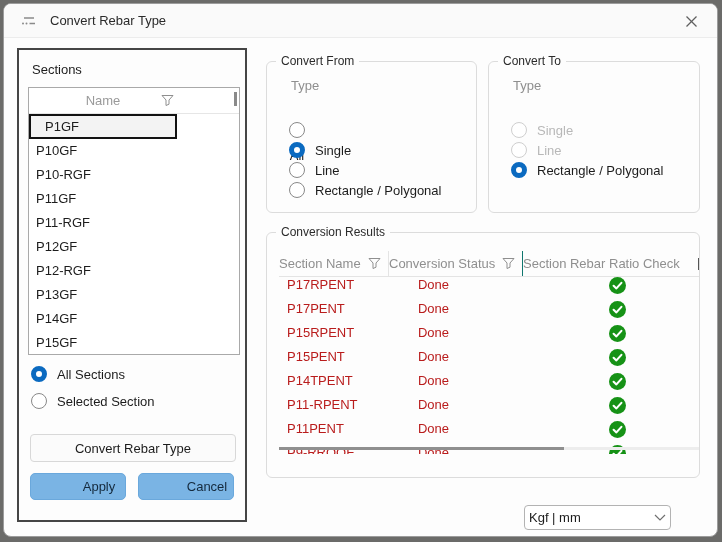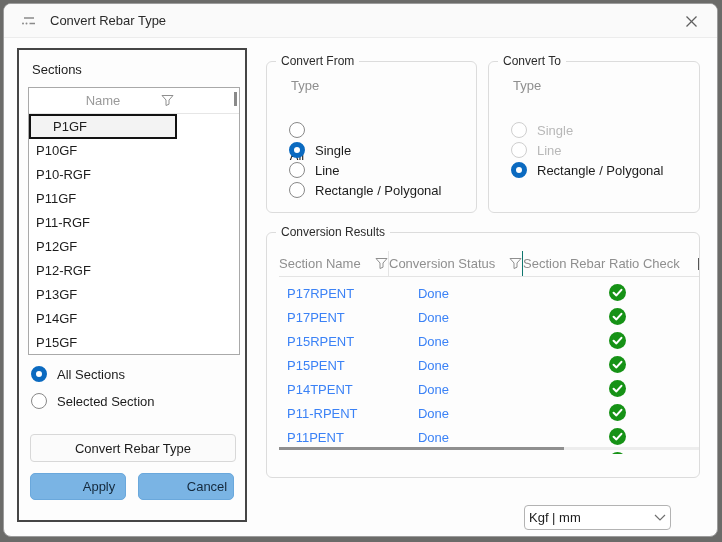--- a/index.html
+++ b/index.html
@@ -57,21 +57,21 @@
   .listbox-header .funnel{position:absolute;left:132px;top:6px;}
   .v-scroll-thumb{
     position:absolute;right:2px;top:30px;width:3px;height:14px;background:#8a8a8a;
   }
   .list-rows{position:absolute;left:0;top:26px;right:0;bottom:0;}
   .list-row{
     height:24px;line-height:24px;padding-left:7px;color:#1c1c1c;box-sizing:border-box;
   }
   .list-row.selected{
     width:148px;height:25px;line-height:21px;
-    border:2px solid #121212;background:#f3f3f3;padding-left:22px;
+    border:2px solid #121212;background:#f3f3f3;padding-left:14px;
   }
   
   .radio-row{position:absolute;display:flex;align-items:center;gap:10px;}
   .radio{
     width:16px;height:16px;border-radius:50%;box-sizing:border-box;
     border:1px solid #898989;background:#fff;flex:0 0 16px;
   }
   .radio.checked{border:5px solid #0b6ac0;}
   .radio.disabled{border-color:#cfcfcf;}
   .radio-label{font-size:13px;color:#1c1c1c;white-space:nowrap;}
@@ -94,28 +94,28 @@
   .grp-from{left:262px;top:57px;width:211px;height:152px;}
   .grp-to{left:484px;top:57px;width:212px;height:152px;}
   .grp-results{left:262px;top:228px;width:434px;height:246px;}
   .type-label{position:absolute;left:24px;top:16px;color:#8f8f8f;font-size:13px;}
   
   .results-table{position:absolute;left:12px;top:18px;width:420px;}
   .rt-header{
     display:flex;height:26px;color:#8f8f8f;font-size:13px;
     border-bottom:1px solid #e4e4e4;box-sizing:border-box;position:relative;
   }
-  .rt-h{display:flex;align-items:center;justify-content:space-between;gap:7px;
+  .rt-h{display:flex;align-items:center;justify-content:flex-start;gap:7px;
     box-sizing:border-box;white-space:nowrap;overflow:hidden;}
   .rt-h1{width:110px;border-right:1px solid #e4e4e4;}
   .rt-h2{width:134px;border-right:1px solid #0f766e;}
   .rt-h3{width:176px;}
   .header-cursor{position:absolute;right:0;top:7px;width:1px;height:12px;background:#555;}
   .rt-body{position:relative;height:177px;overflow:hidden;}
-  .rt-row{display:flex;height:24px;align-items:flex-end;font-size:13px;color:#3b82f6;}
+  .rt-row{display:flex;height:24px;align-items:flex-start;font-size:13px;color:#b91c1c;}
   .rt-c1{width:110px;padding-left:8px;box-sizing:border-box;}
   .rt-c2{width:134px;padding-left:8px;box-sizing:border-box;margin-left:28px;}
   .rt-c3{width:176px;display:flex;justify-content:center;}
   .h-scroll{position:absolute;left:0;top:170px;width:420px;height:3px;background:#ededed;}
   .h-scroll-thumb{position:absolute;left:0;top:0;width:285px;height:3px;background:#8f8f8f;}
   
   .units-dd{
     position:absolute;left:520px;top:501px;width:147px;height:25px;
     border:1px solid #b3b3b3;border-radius:4px;background:#fff;
     display:flex;align-items:center;justify-content:space-between;

